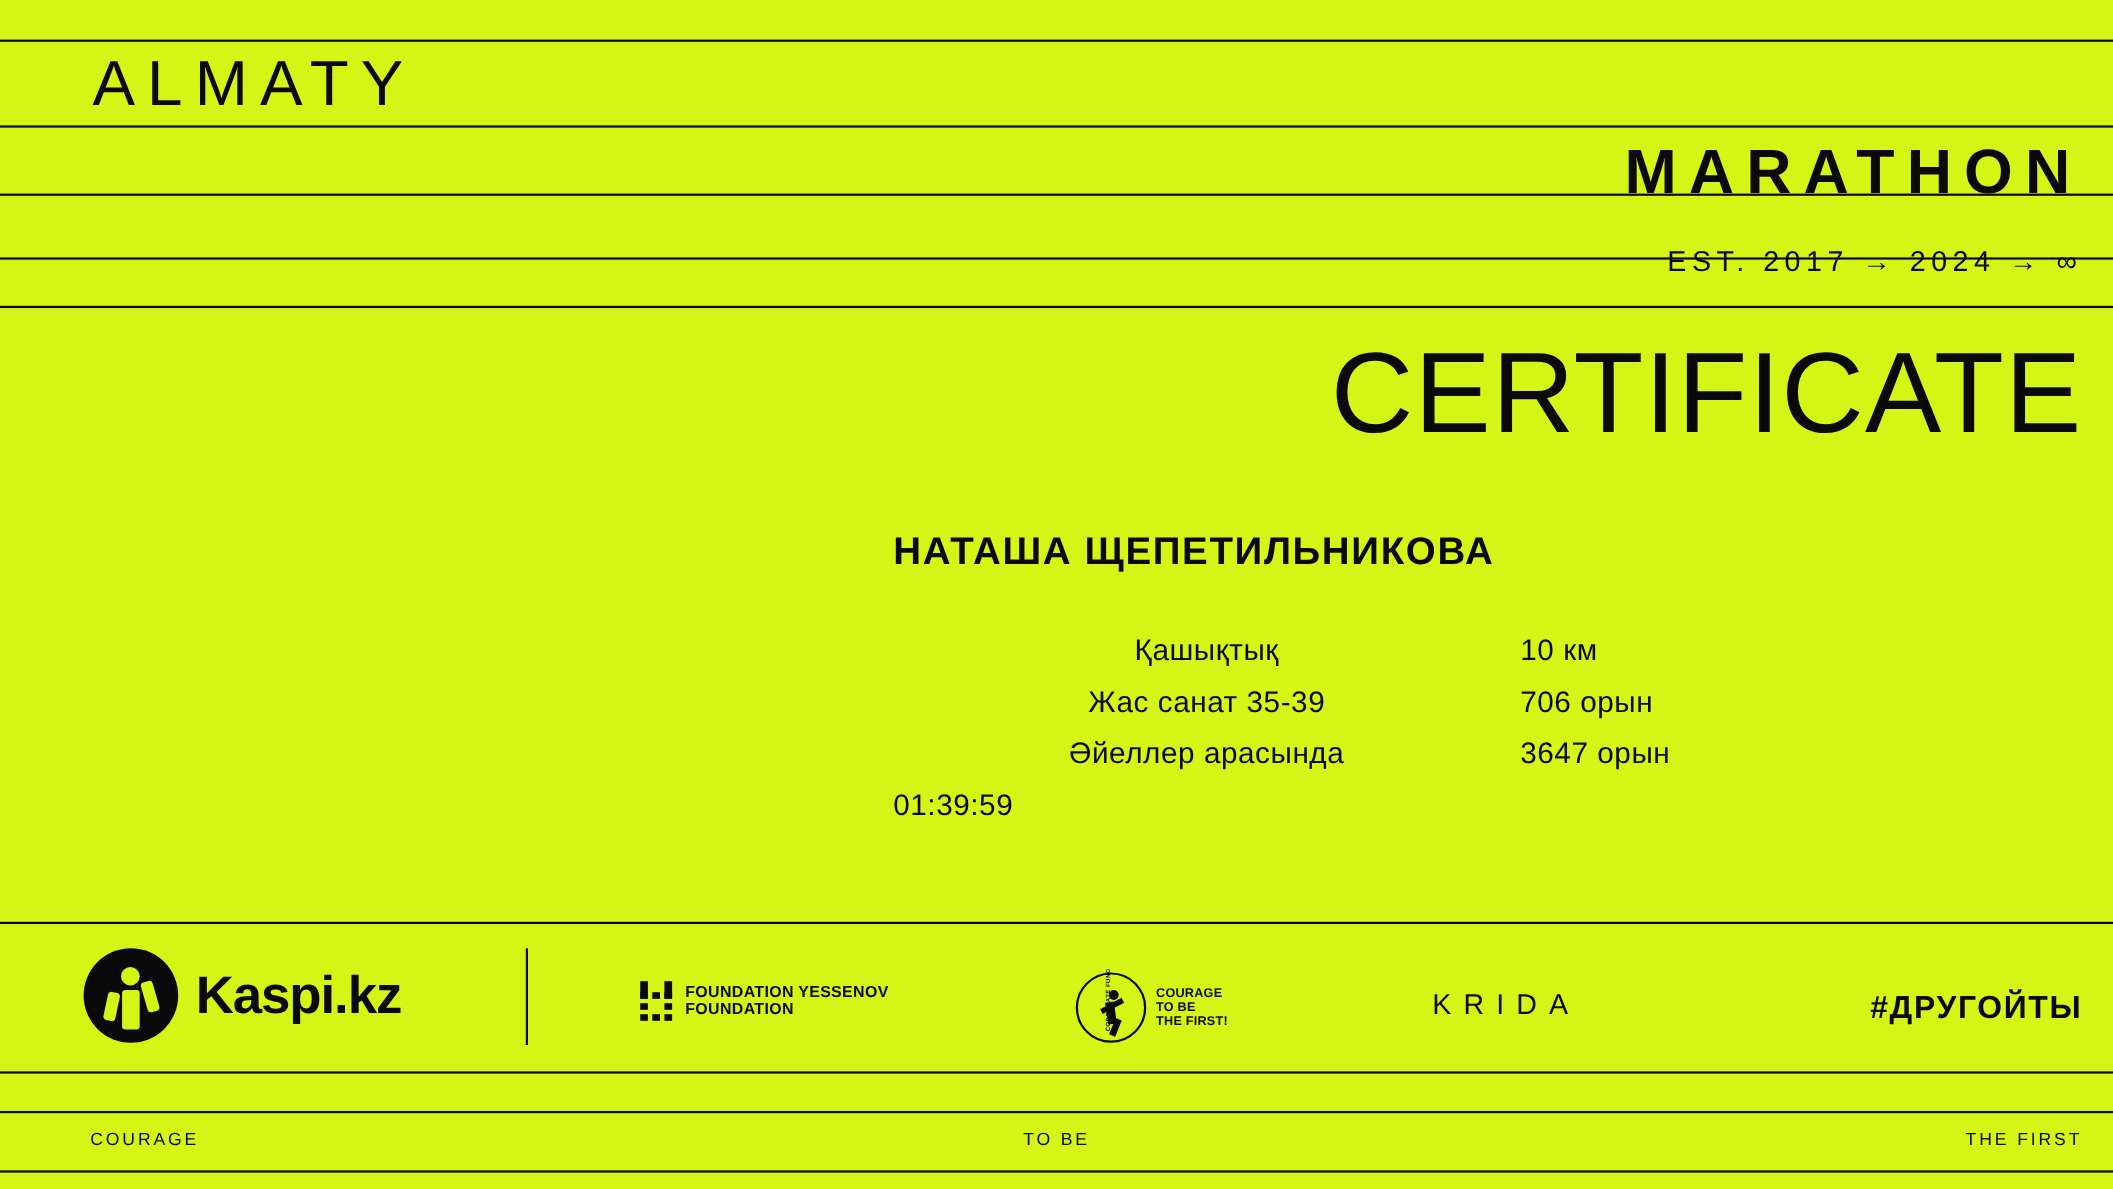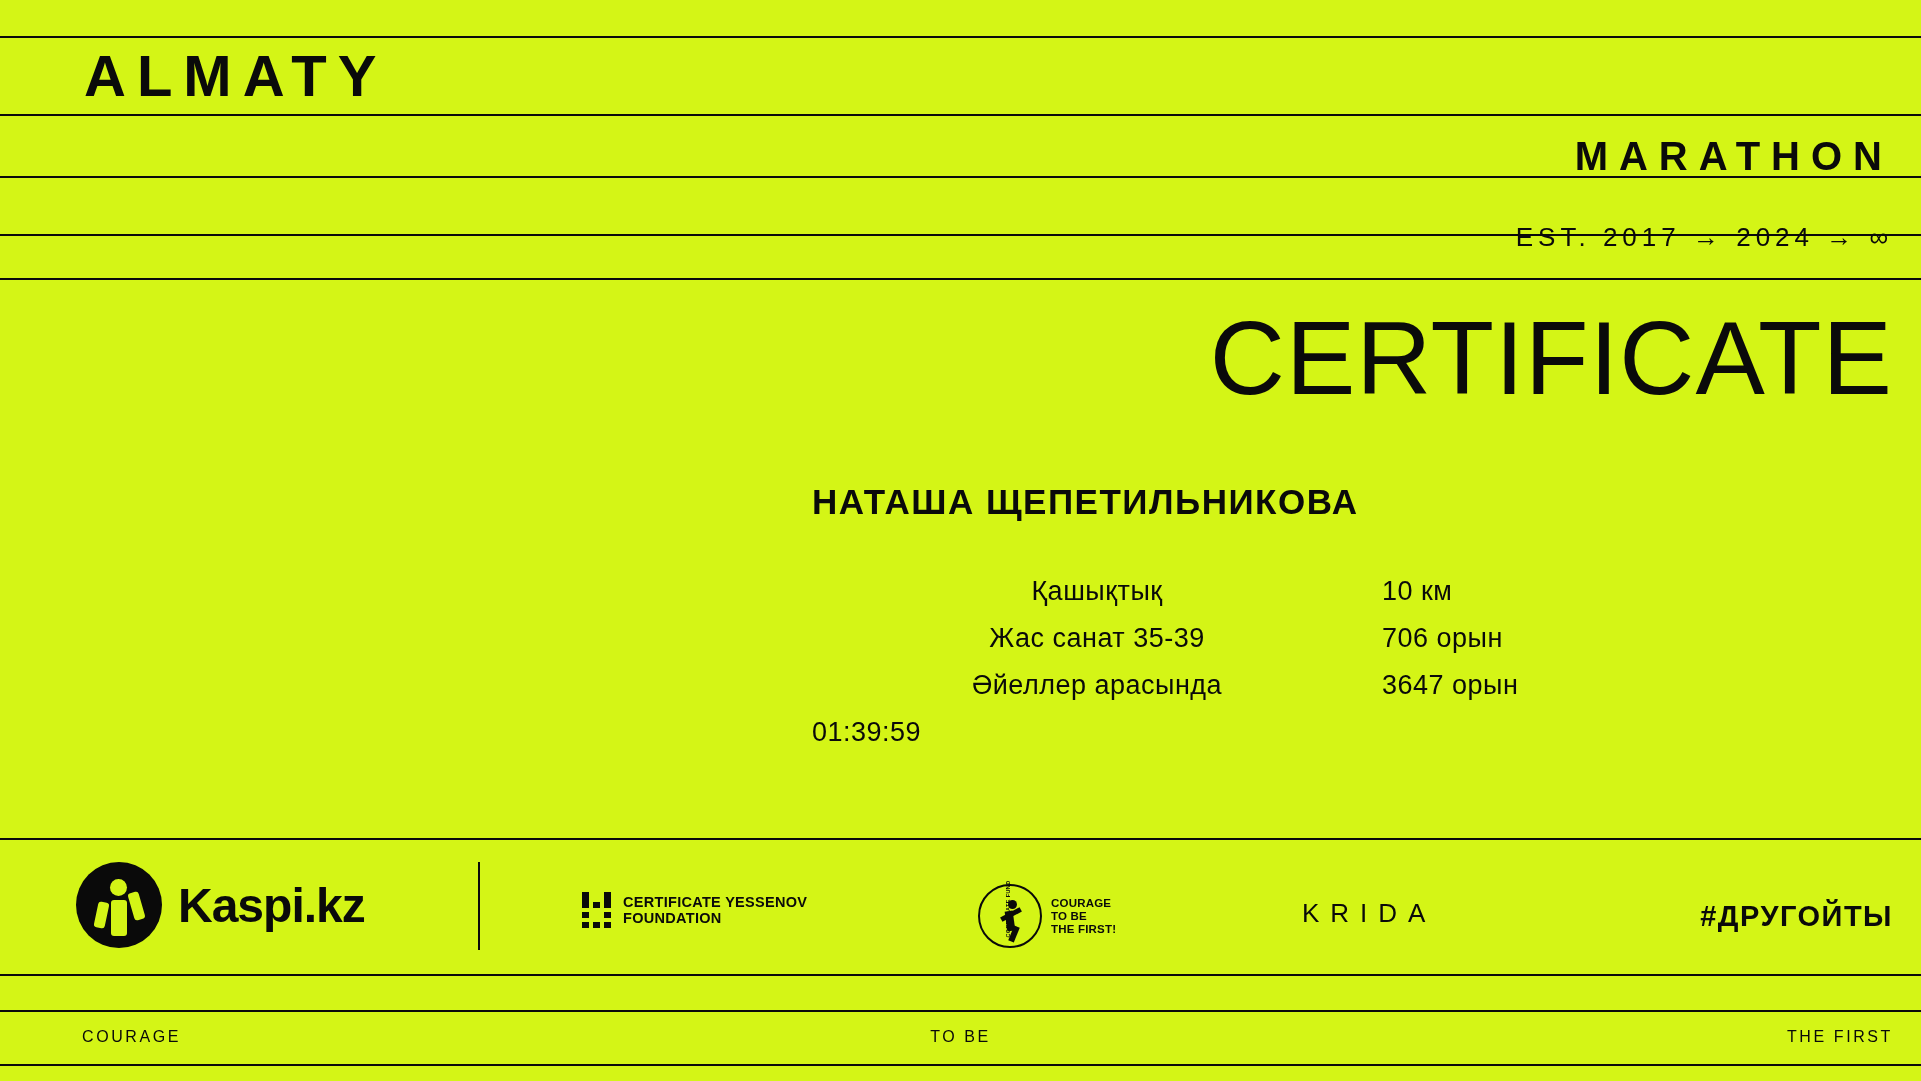--- a/index.html
+++ b/index.html
@@ -37,30 +37,30 @@
   .rule.r7 { top: 974px; }
   .rule.r8 { top: 1010px; }
   .rule.r9 { top: 1064px; }
 
   
   .wordmark-almaty {
     position: absolute;
     left: 84px;
     top: 42px;
     font-size: 58px;
-    font-weight: 700;
+    font-weight: 400;
     letter-spacing: 11px;
     line-height: 68px;
     white-space: nowrap;
   }
   .wordmark-marathon {
     position: absolute;
     right: 28px;
     top: 122px;
-    font-size: 40px;
+    font-size: 57px;
     font-weight: 700;
     letter-spacing: 11px;
     line-height: 68px;
     white-space: nowrap;
     text-align: center;
   }
   .est-line {
     position: absolute;
     right: 28px;
     top: 222px;
@@ -384,21 +384,21 @@
           <i></i>
           <i></i>
         <i></i>
           <i class="blank"></i>
           <i></i>
         <i></i>
           <i></i>
           <i></i>
       </div>
       <div class="yess-text">
-        <div>CERTIFICATE YESSENOV</div>
+        <div>FOUNDATION YESSENOV</div>
         <div>FOUNDATION</div>
       </div>
     </div>
 
     <div class="sponsor-courage">
       <div class="courage-badge">
         <span class="ring"></span>
         <span class="courage-ring-text">CORPORATE FUND</span>
         <span class="fig-head"></span>
         <span class="fig-arm"></span>

